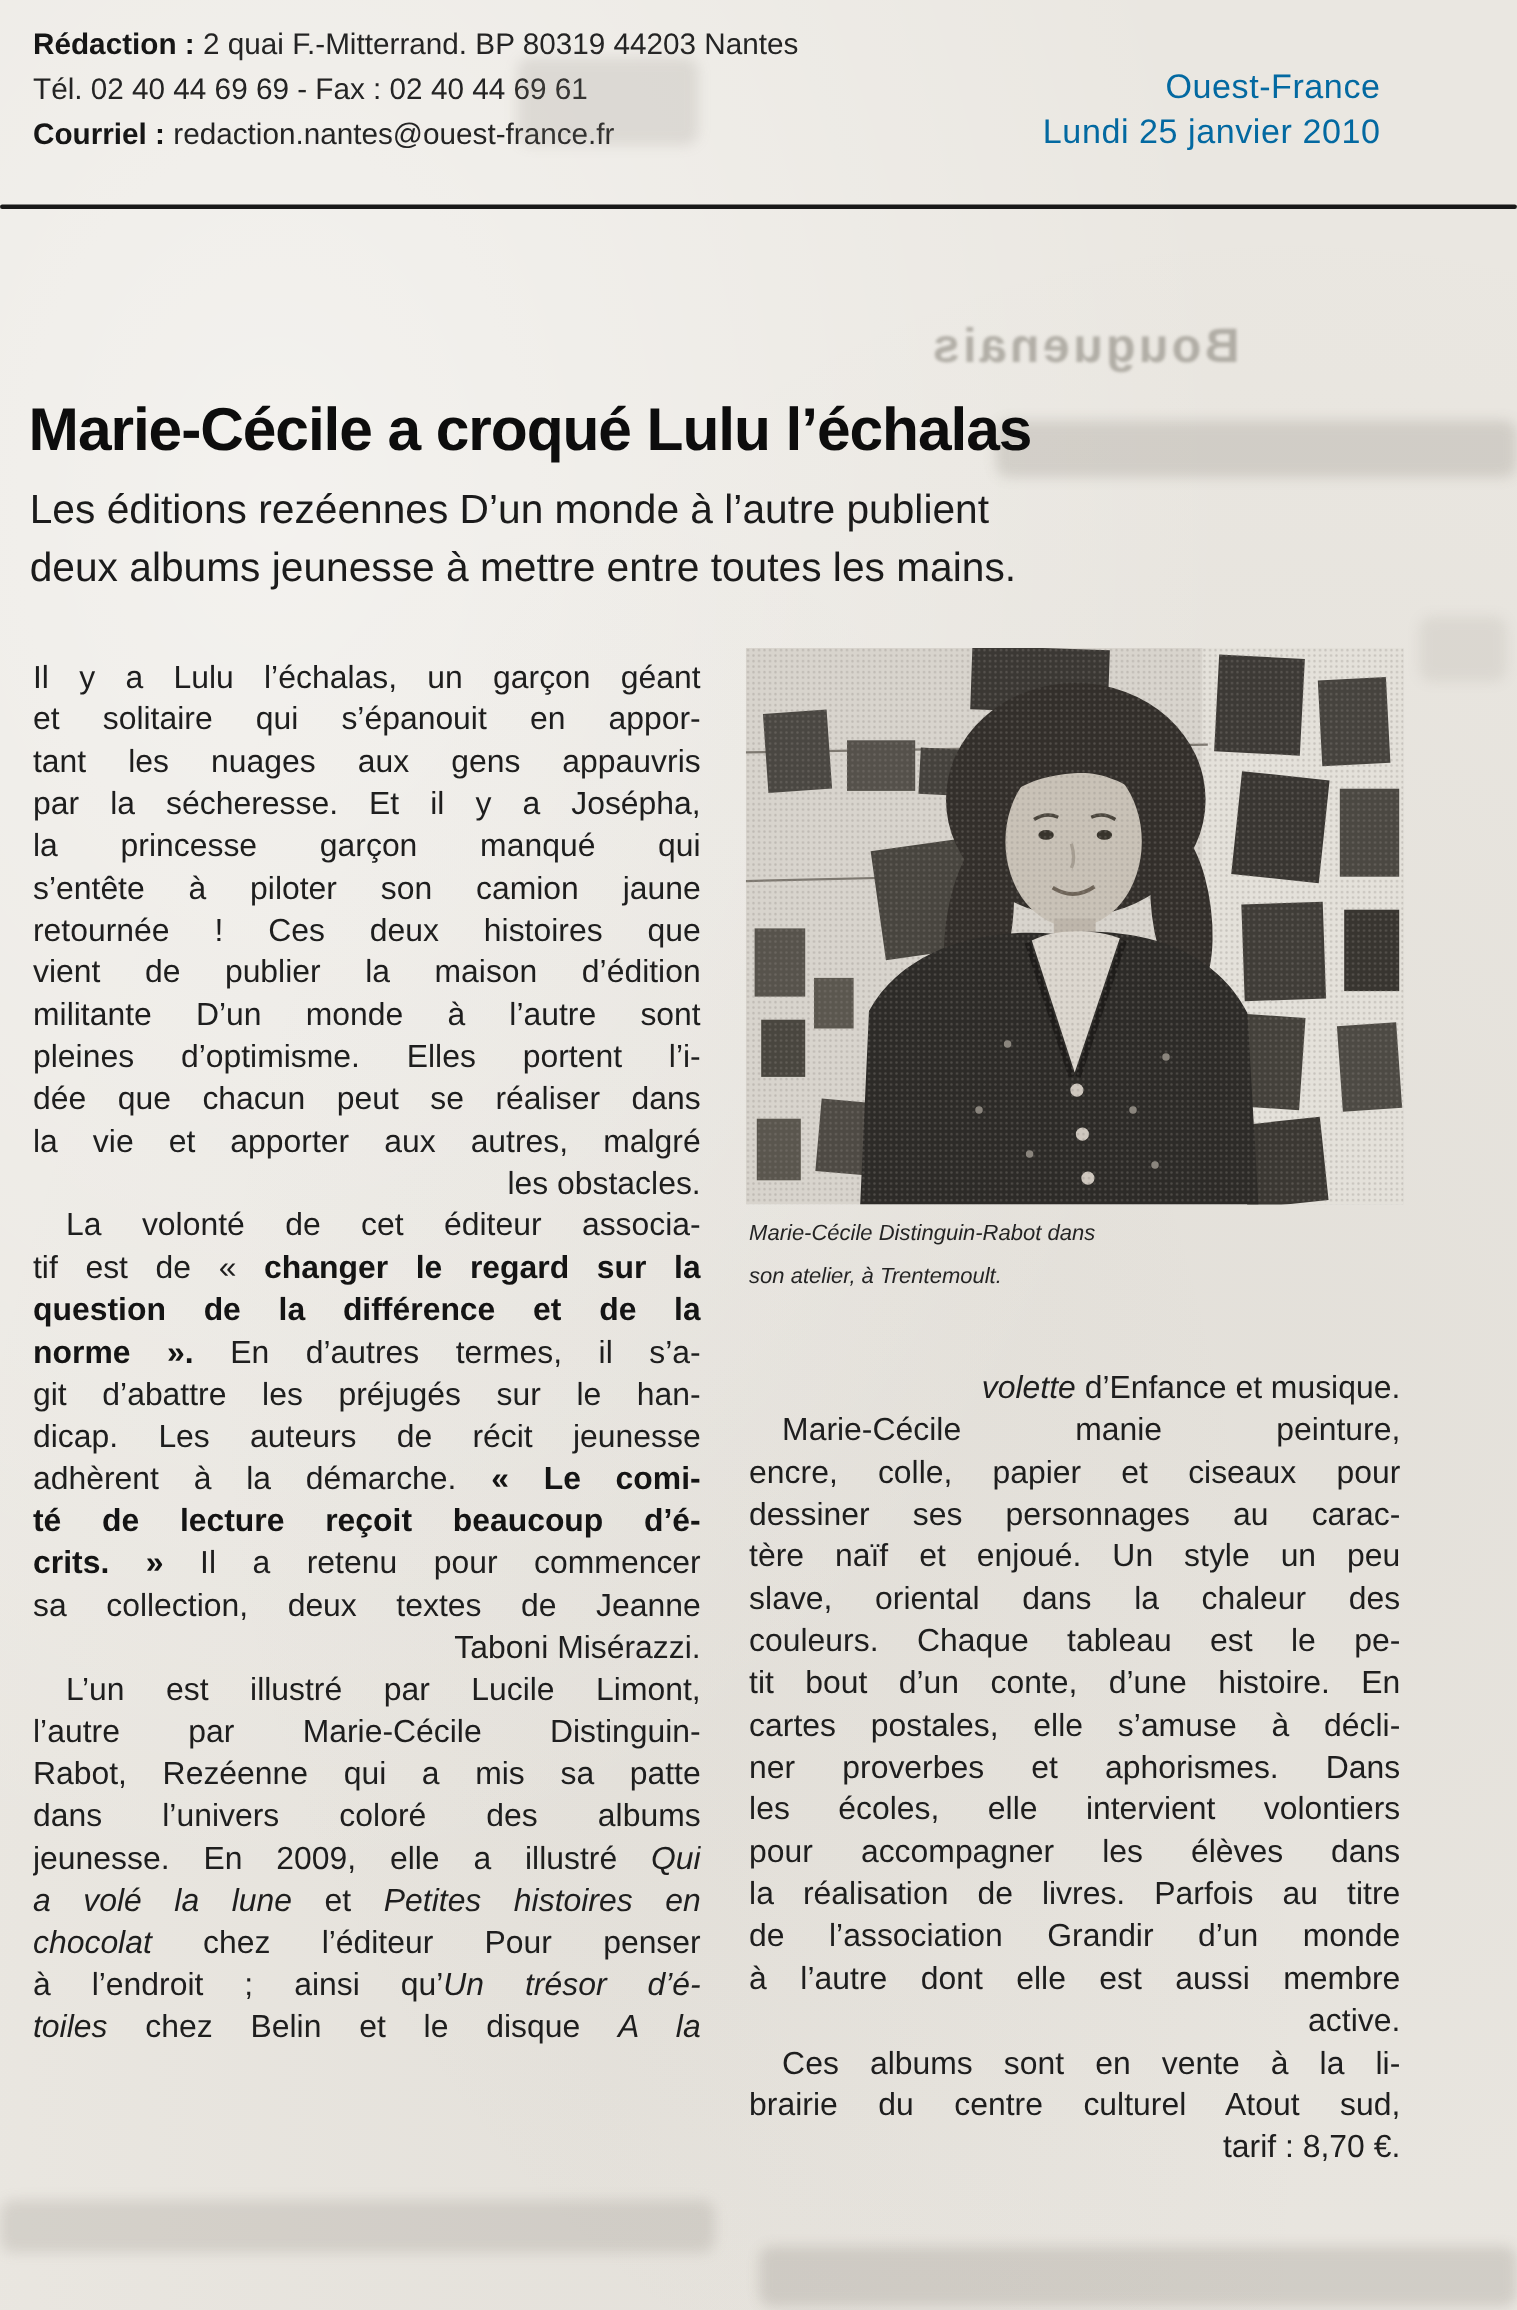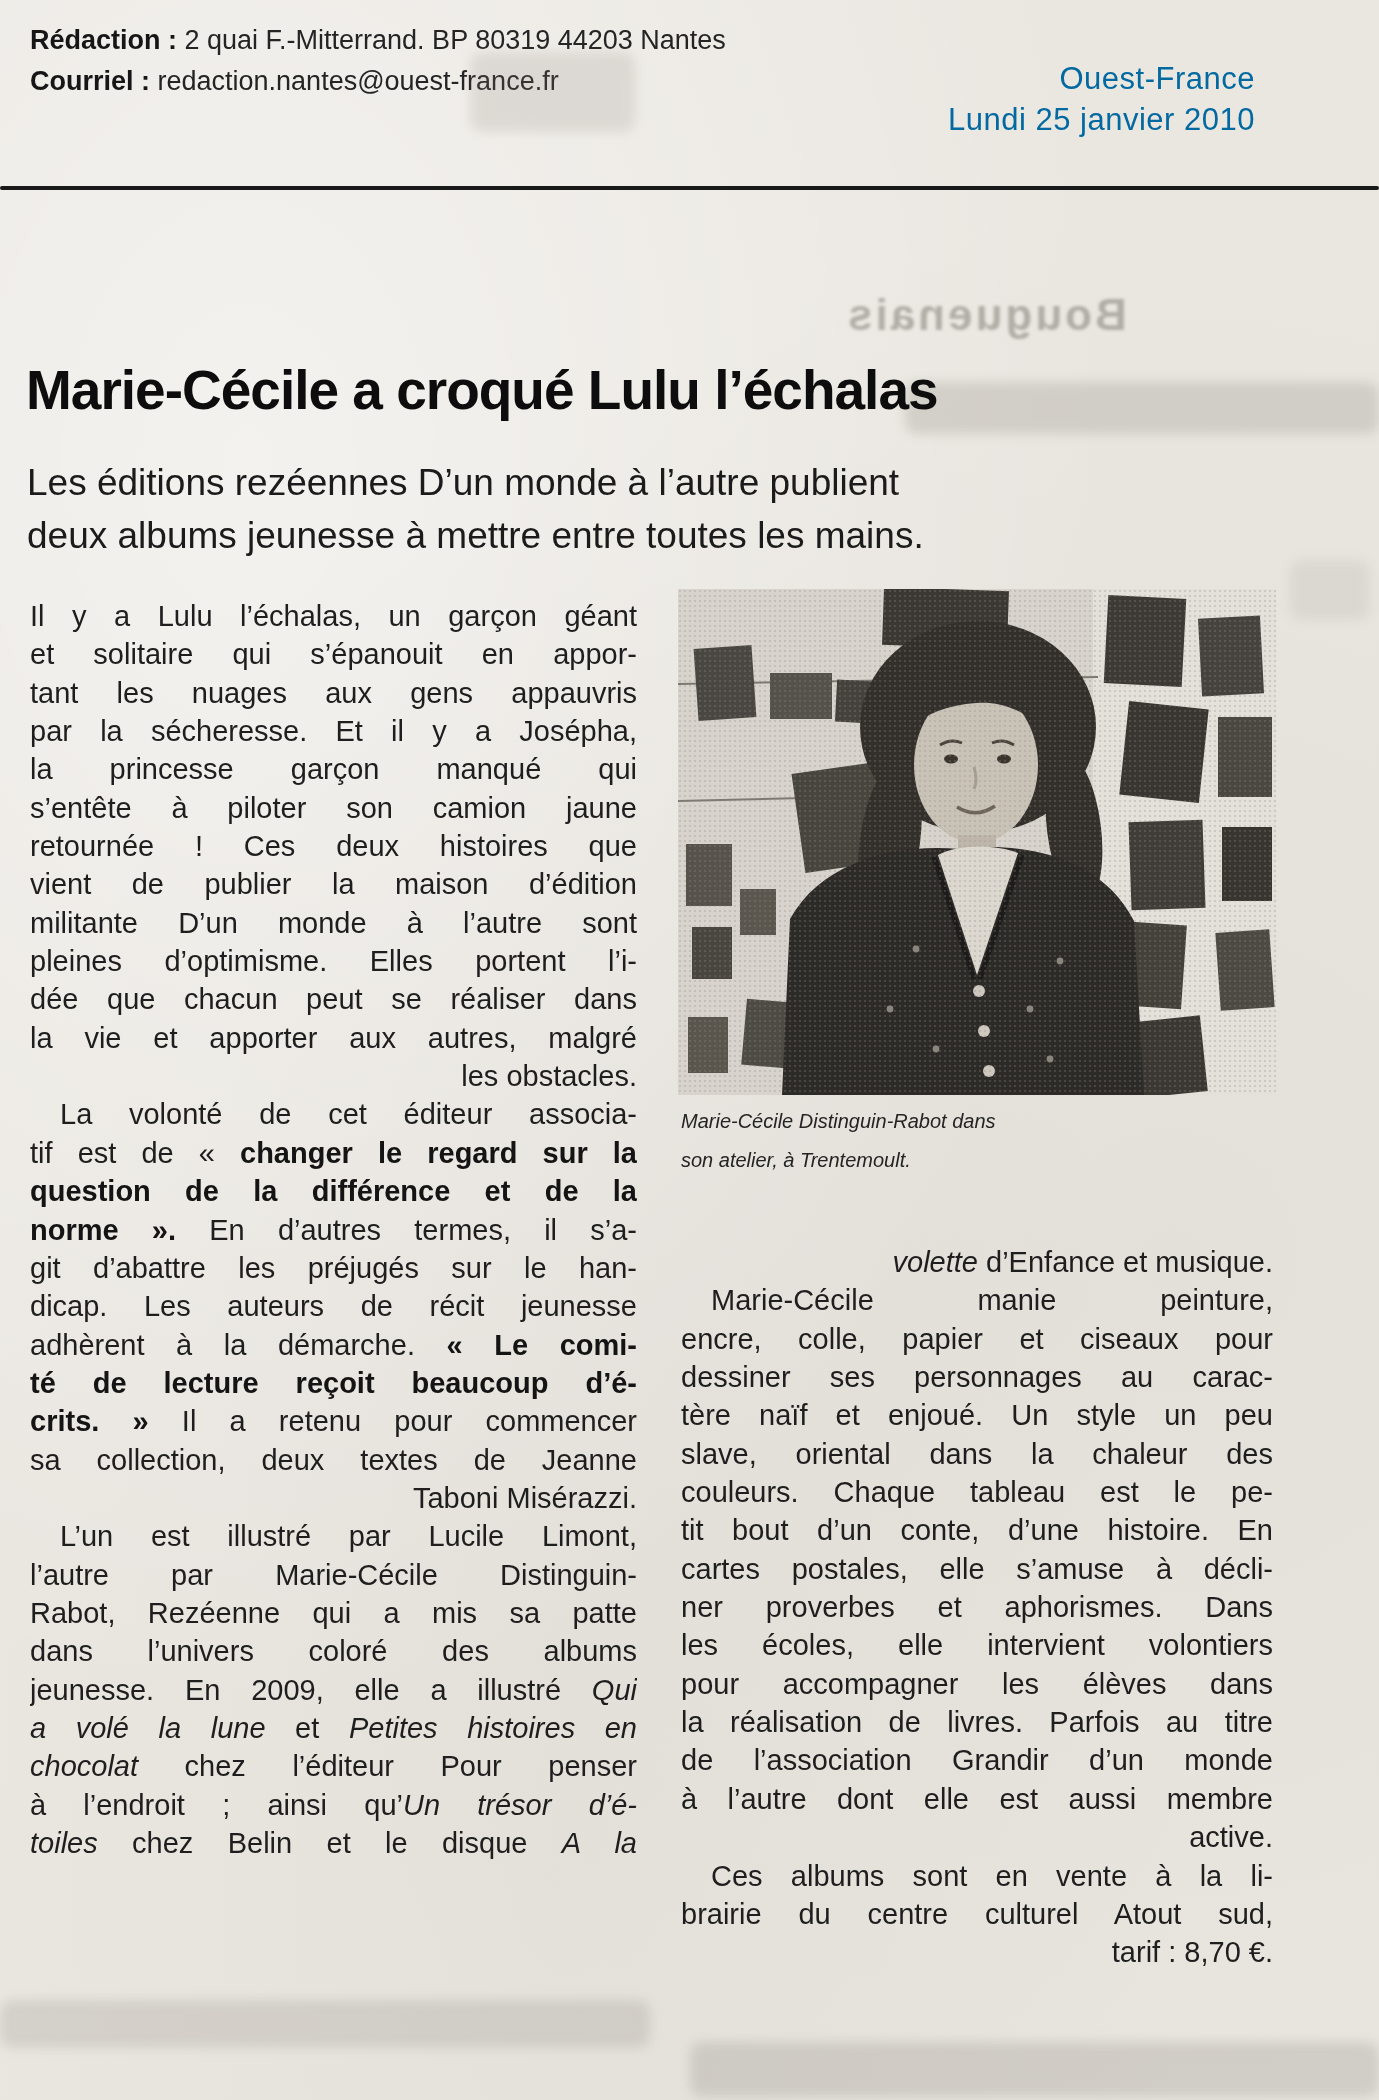--- a/index.html
+++ b/index.html
@@ -11,21 +11,21 @@
       radial-gradient(ellipse at 85% 60%, rgba(140,133,122,0.07), rgba(140,133,122,0) 60%),
       radial-gradient(ellipse at 40% 90%, rgba(140,133,122,0.06), rgba(140,133,122,0) 55%);
     font-family:"Liberation Sans", sans-serif;
     color:#1d1d1d;
   }
   .masthead-left{position:absolute;left:30px;top:20px;font-size:27px;line-height:41px;color:#242424;}
   .masthead-left b{font-weight:700;color:#161616;}
   .masthead-right{position:absolute;right:124px;top:58px;text-align:right;font-size:31px;line-height:41px;color:#0369a1;letter-spacing:0.5px;}
   .rule{position:absolute;left:0;top:186px;width:1379px;height:4px;background:#191919;border-radius:2px;}
   .title{position:absolute;left:26px;top:358px;font-size:55px;font-weight:700;color:#0d0d0d;letter-spacing:-1px;white-space:nowrap;}
-  .subtitle{position:absolute;left:27px;top:456px;font-size:37px;line-height:53px;color:#1b1b1b;}
+  .subtitle{position:absolute;left:27px;top:436px;font-size:37px;line-height:53px;color:#1b1b1b;}
   .col{position:absolute;font-size:29px;color:#1e1e1e;}
   #col-left{left:30px;top:597px;width:607px;}
   #col-right{left:681px;top:1243px;width:592px;}
   .bodyline{height:38.35px;line-height:38.35px;text-align:justify;overflow:hidden;}
   .bodyline::after{content:"";display:inline-block;width:100%;height:0;}
   .bodyline.p-end{text-align:right;}
   .bodyline.p-end::after{width:0;}
   .bodyline.p-start{text-indent:30px;}
   .bodyline .b{font-weight:700;color:#141414;}
   .bodyline .i{font-style:italic;}
@@ -39,20 +39,21 @@
   .blob-title{left:905px;top:382px;width:474px;height:52px;opacity:.75;}
   .blob-mid{left:1290px;top:560px;width:80px;height:60px;opacity:.4;}
   .blob-bottom-left{left:0px;top:2000px;width:650px;height:48px;opacity:.65;}
   .blob-bottom-right{left:690px;top:2042px;width:689px;height:55px;opacity:.75;}
 </style>
 </head>
 <body>
 
 <div class="masthead-left">
   <div><b>Rédaction :</b><span> 2 quai F.-Mitterrand. BP 80319 44203 Nantes</span></div>
+  <div><span>Tél. 02 40 44 69 69 - Fax : 02 40 44 69 61</span></div>
   <div><b>Courriel :</b><span> redaction.nantes@ouest-france.fr</span></div>
 </div>
 
 <div class="masthead-right">
   <div>Ouest-France</div>
   <div>Lundi 25 janvier 2010</div>
 </div>
 
 <div class="rule"></div>
 

